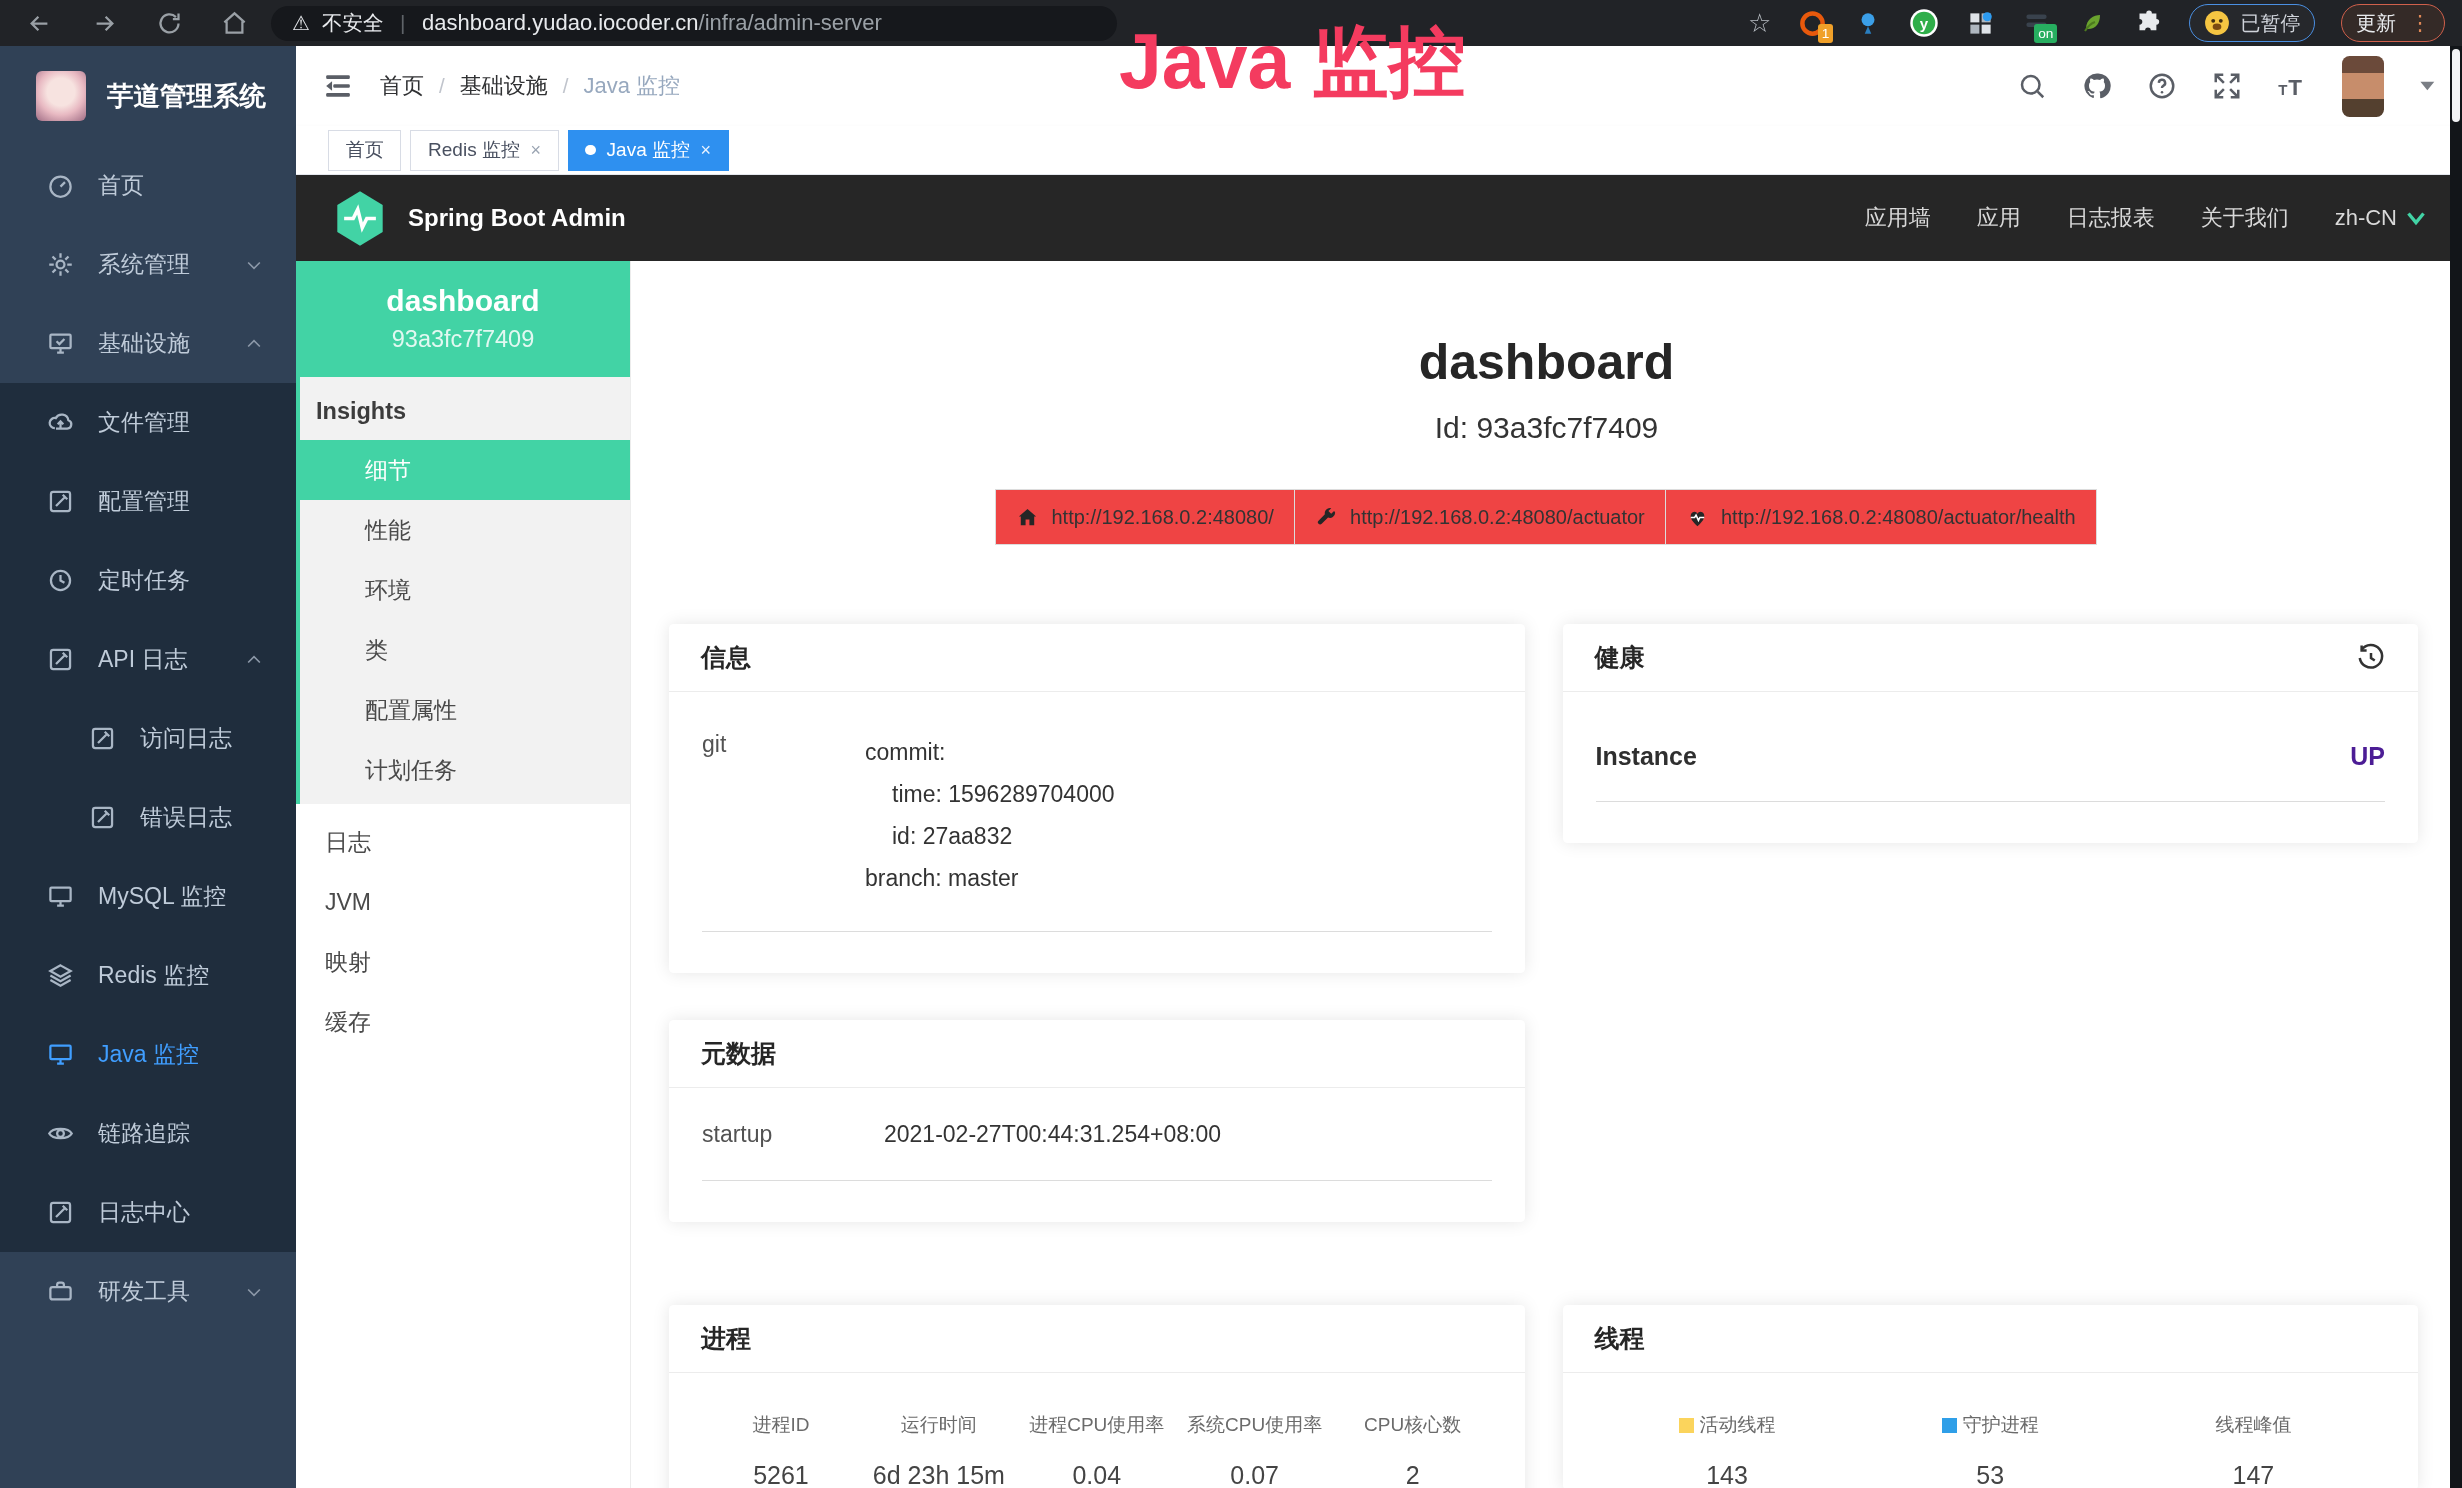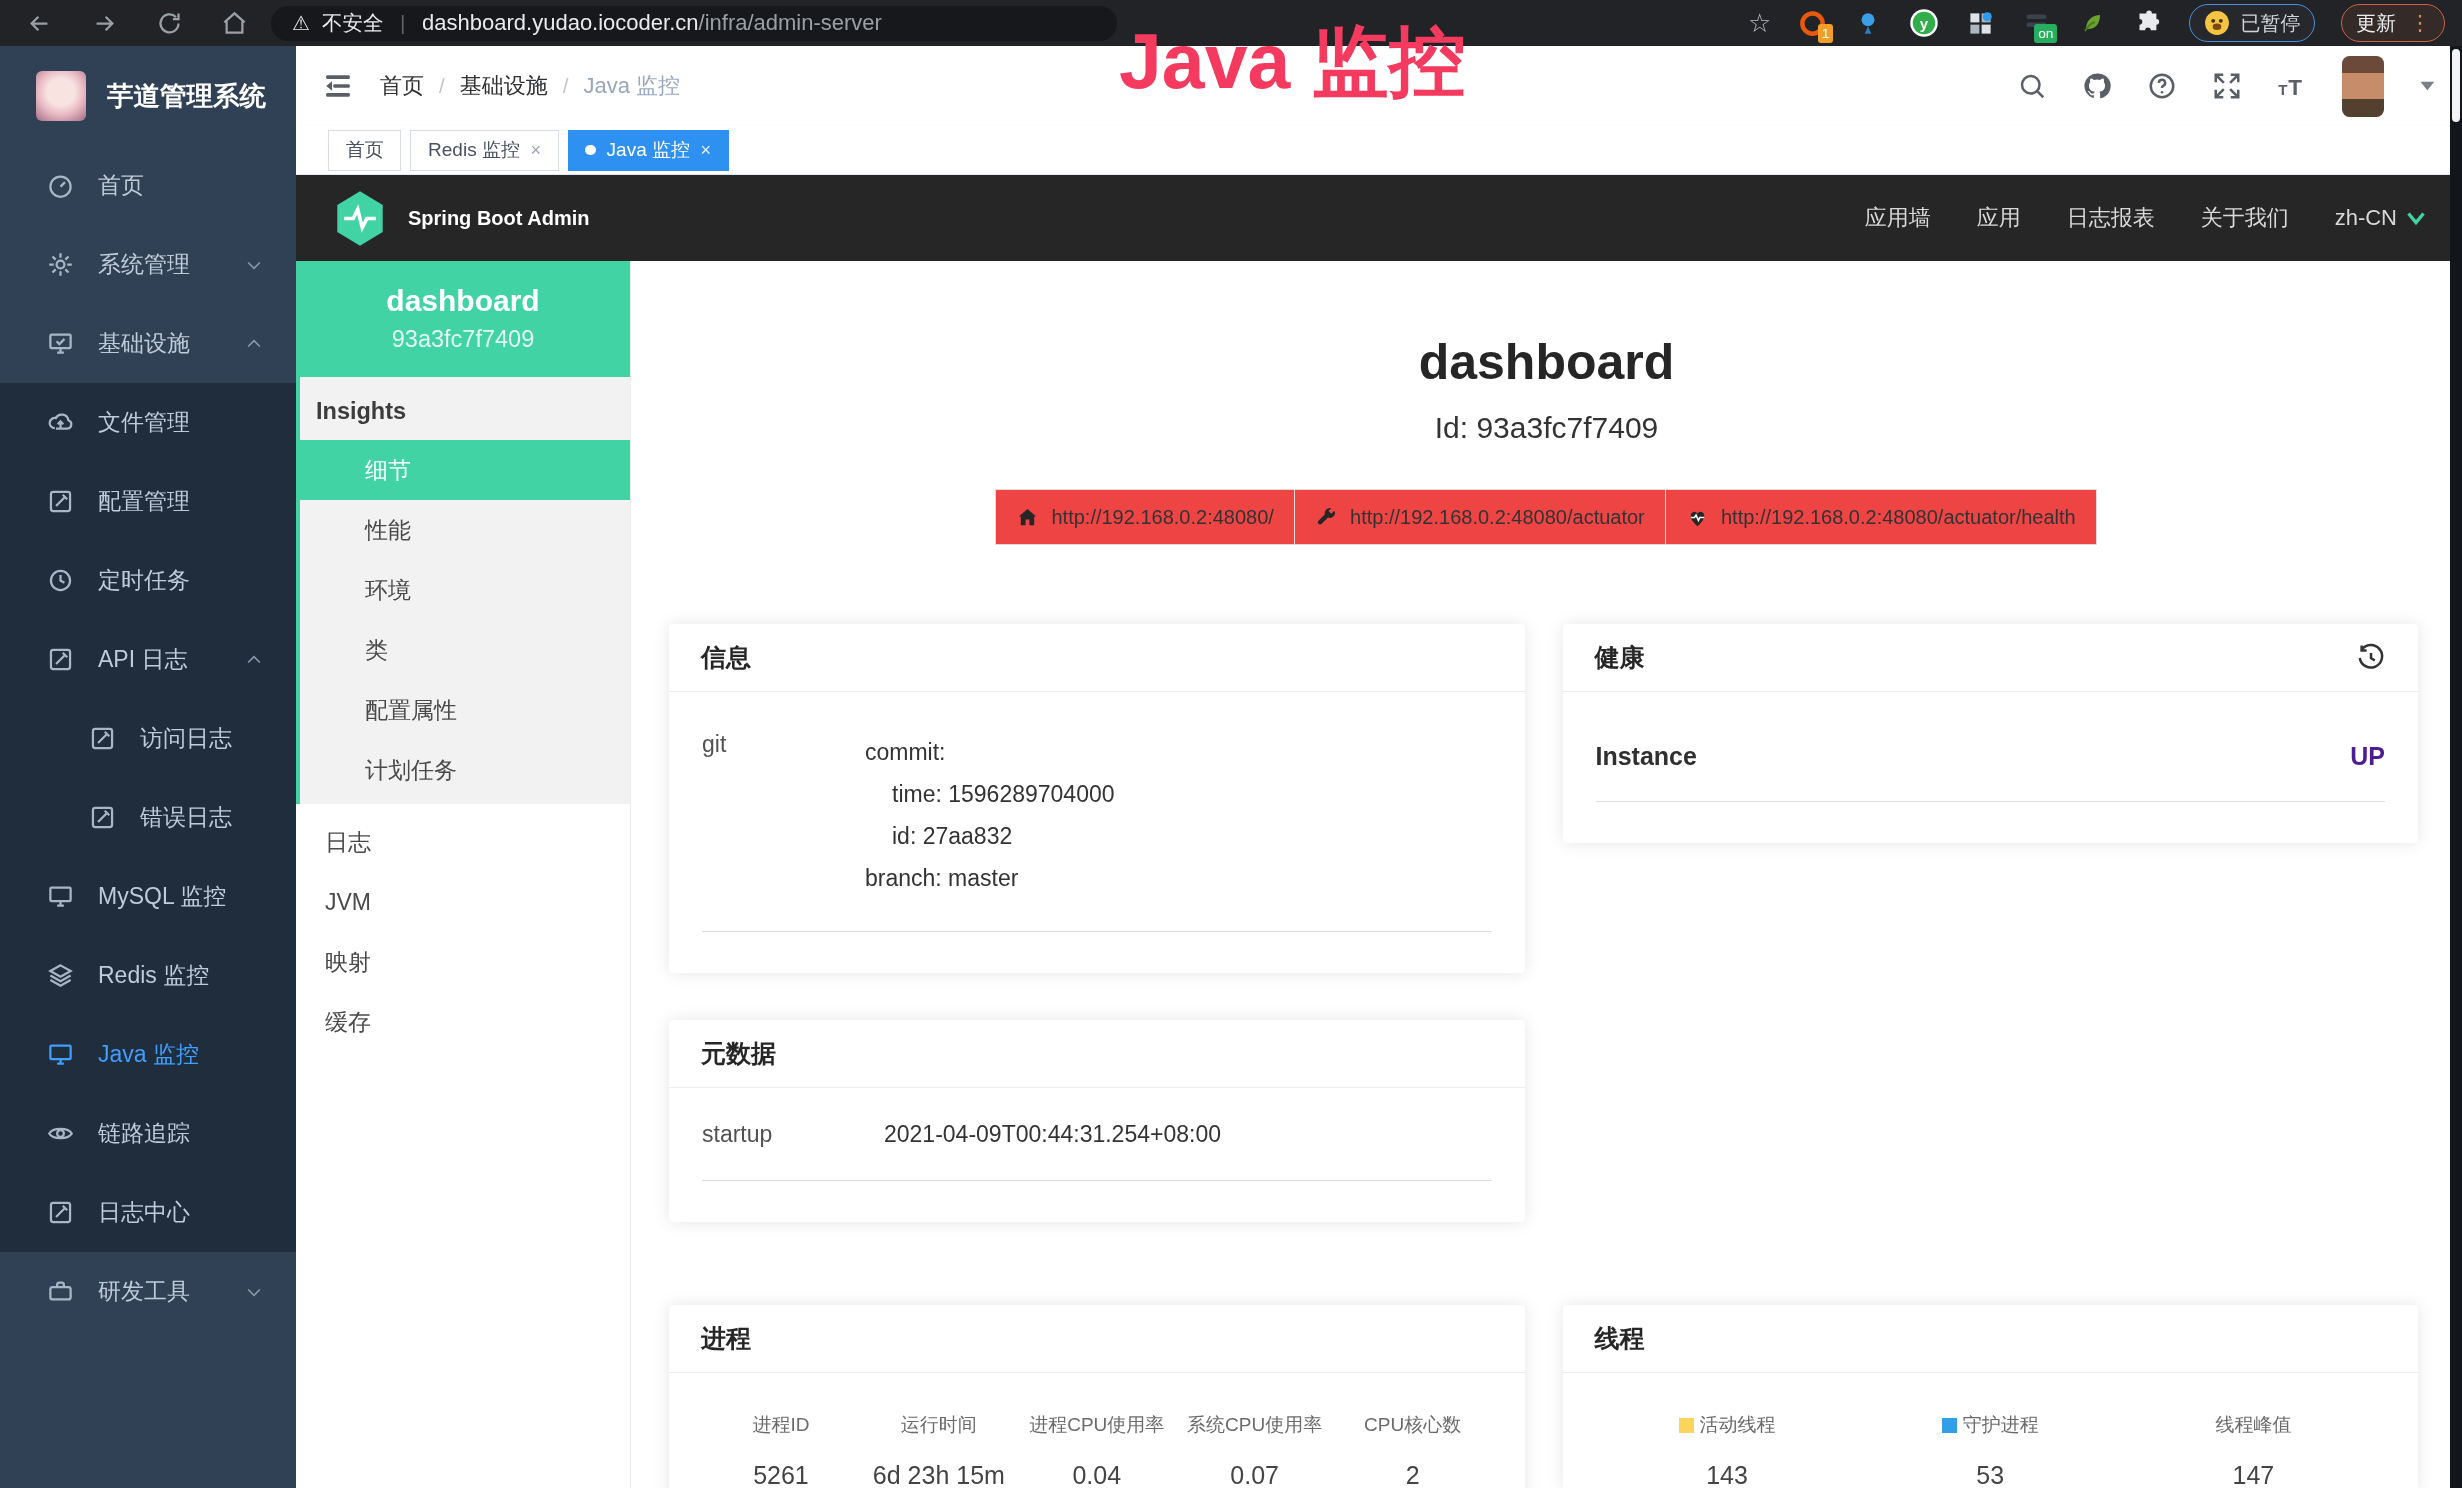--- a/index.html
+++ b/index.html
@@ -67,21 +67,21 @@
   .tabsbar{height:48px;background:#fff;border-bottom:0.8px solid #e4e7ed;box-shadow:0 1.5px 6px rgba(0,0,0,.05);
     display:flex;align-items:center;gap:9px;padding-left:32px;flex:0 0 48px;}
   .tag{height:39px;padding:0 16.7px;border:0.8px solid #d8dce5;background:#fff;font-size:19px;color:#495060;
     display:flex;align-items:center;gap:10.6px;}
   .tag .x{font-size:18px;color:#9aa4b2;}
   .tag.active{background:#2e90f0;border-color:#2e90f0;color:#fff;}
   .tag.active .x{color:#e8f2ff;}
   .tag .dot{width:10.6px;height:10.6px;border-radius:50%;background:#fff;}
 
   .sba-header{height:86px;background:#262626;display:flex;align-items:center;padding:0 36px;flex:0 0 86px;}
-  .sba-brand{display:flex;align-items:center;gap:20px;color:#fff;font-size:20px;font-weight:700;}
+  .sba-brand{display:flex;align-items:center;gap:20px;color:#fff;font-size:24px;font-weight:700;}
   .sba-nav{margin-left:auto;display:flex;align-items:center;gap:46px;color:#d9d9d9;font-size:22px;}
   .locale{display:flex;align-items:center;gap:9px;}
   .locale .lcaret{width:20px;height:15px;color:#42d3a5;}
 
   .sba-body{flex:1;display:flex;min-height:0;}
   .sba-sidebar{flex:0 0 334px;width:334px;background:#fff;border-right:0.8px solid #ececec;}
   .inst-head{background:#42d3a5;color:#fff;text-align:center;padding:23px 0 24px;}
   .inst-name{font-size:30px;font-weight:700;}
   .inst-id{font-size:23.5px;opacity:.85;margin-top:7.6px;}
   .insights{background:#f2f2f2;border-left:4.6px solid #42d3a5;padding-bottom:4.6px;}
@@ -511,21 +511,21 @@
                 <span class="up">UP</span>
               </div>
             </div>
           </div>
 
           <div class="card" style="grid-row:2;grid-column:1;">
             <div class="card-h">元数据</div>
             <div class="card-b" style="padding-top:33px;">
               <div class="kv">
                 <div class="k" style="width:182px;flex:0 0 182px;">startup</div>
-                <div>2021-04-09T00:44:31.254+08:00</div>
+                <div>2021-02-27T00:44:31.254+08:00</div>
               </div>
             </div>
           </div>
 
           <div class="card row3" style="grid-row:3;grid-column:1;">
             <div class="card-h">进程</div>
             <div class="card-b">
               <div class="metrics">
                 <div class="metric">
                   <div class="ml">进程ID</div>

